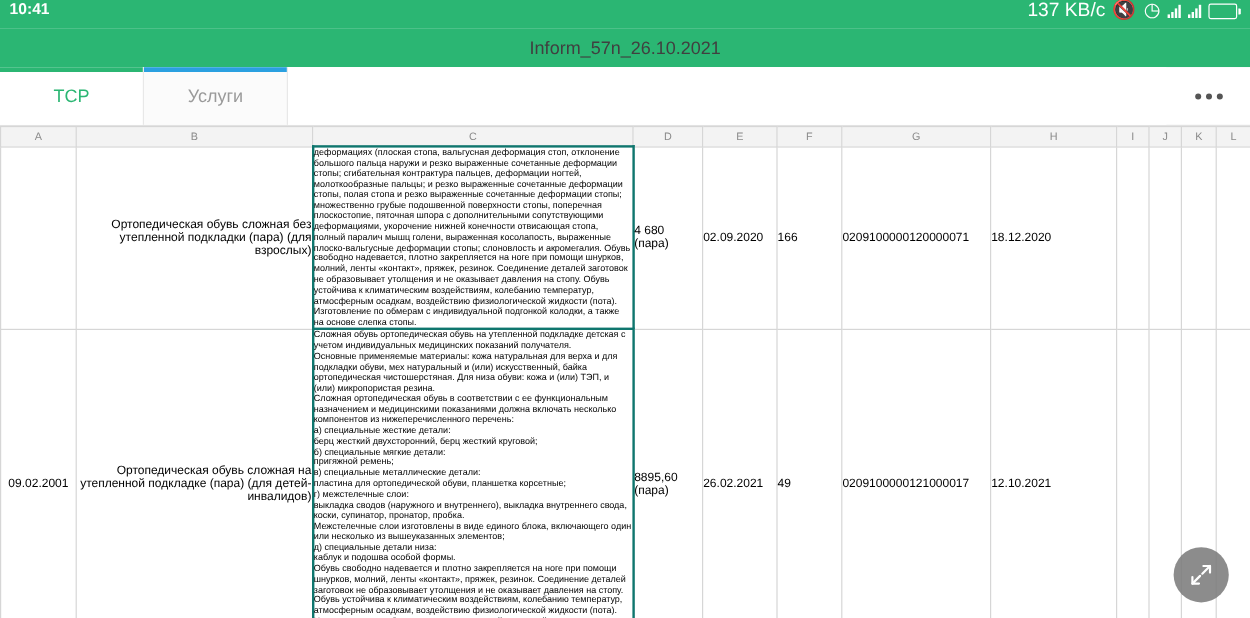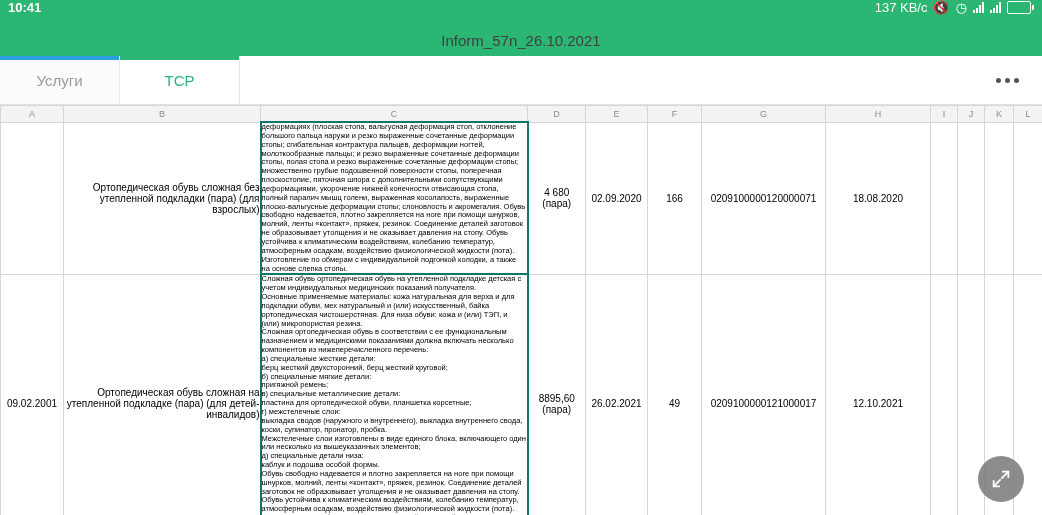--- a/index.html
+++ b/index.html
@@ -33,21 +33,21 @@
     display: flex;
     align-items: center;
     gap: 6px;
     font-weight: bold;
     font-size: 13px;
   }
   .statusbar .right {
     display: flex;
     align-items: center;
     gap: 6px;
-    font-size: 13px;
+    font-size: 16px;
   }
   .sb-icon { display: inline-block; line-height: 1; }
   .battery {
     display: inline-flex;
     align-items: center;
     gap: 1px;
   }
   .battery .body {
     width: 22px; height: 11px;
     border: 1.5px solid #ffffff;
@@ -170,21 +170,20 @@
     text-align: left;
     font-size: 7.5px;
     line-height: 1.18;
     vertical-align: top;
     padding: 3px 4px;
   }
   td.c-c.selected {
     border: 2px solid #0f766e;
   }
   td.c-d, td.c-e, td.c-f, td.c-g, td.c-h {
-    text-align: center;
     font-size: 10px;
   }
   td.blank { background: #ffffff; }
 
   .row1 td { height: 135px; }
   .row2 td { height: 258px; }
 
   
   .fab {
     position: absolute;
@@ -233,27 +232,27 @@
           <span class="cap"></span>
         </span>
     </div>
   </div>
 
   <div class="titlebar">
     <span>Inform_57n_26.10.2021</span>
   </div>
 
   <div class="tabbar">
+    <div class="tab active">
+      <span class="underline"></span>
+      <span>ТСР</span>
+    </div>
     <div class="tab second">
       <span class="underline"></span>
       <span>Услуги</span>
-    </div>
-    <div class="tab active">
-      <span class="underline"></span>
-      <span>ТСР</span>
     </div>
     <div class="tabbar-spacer"></div>
     <div class="overflow-dots">
       <span></span>
       <span></span>
       <span></span>
     </div>
   </div>
 
   <div class="sheet">
@@ -289,21 +288,21 @@
       </tr>
 
       <tr class="row1">
         <td class="cell c-a"></td>
         <td class="cell c-b">Ортопедическая обувь сложная без утепленной подкладки (пара) (для взрослых)</td>
         <td class="cell c-c selected">деформациях (плоская стопа, вальгусная деформация стоп, отклонение большого пальца наружи и резко выраженные сочетанные деформации стопы; сгибательная контрактура пальцев, деформации ногтей, молоткообразные пальцы; и резко выраженные сочетанные деформации стопы, полая стопа и резко выраженные сочетанные деформации стопы; множественно грубые подошвенной поверхности стопы, поперечная плоскостопие, пяточная шпора с дополнительными сопутствующими деформациями, укорочение нижней конечности отвисающая стопа, полный паралич мышц голени, выраженная косолапость, выраженные плоско-вальгусные деформации стопы; слоновлость и акромегалия. Обувь свободно надевается, плотно закрепляется на ноге при помощи шнурков, молний, ленты «контакт», пряжек, резинок. Соединение деталей заготовок не образовывает утолщения и не оказывает давления на стопу. Обувь устойчива к климатическим воздействиям, колебанию температур, атмосферным осадкам, воздействию физиологической жидкости (пота). Изготовление по обмерам с индивидуальной подгонкой колодки, а также на основе слепка стопы.</td>
         <td class="cell c-d">4 680 (пара)</td>
         <td class="cell c-e">02.09.2020</td>
         <td class="cell c-f">166</td>
         <td class="cell c-g">0209100000120000071</td>
-        <td class="cell c-h">18.08.2020</td>
+        <td class="cell c-h">18.12.2020</td>
         <td class="cell blank"></td>
         <td class="cell blank"></td>
         <td class="cell blank"></td>
         <td class="cell blank"></td>
       </tr>
 
       <tr class="row2">
         <td class="cell c-a">09.02.2001</td>
         <td class="cell c-b">Ортопедическая обувь сложная на утепленной подкладке (пара) (для детей-инвалидов)</td>
         <td class="cell c-c selected" style="white-space:pre-line">Сложная обувь ортопедическая обувь на утепленной подкладке детская с учетом индивидуальных медицинских показаний получателя.

